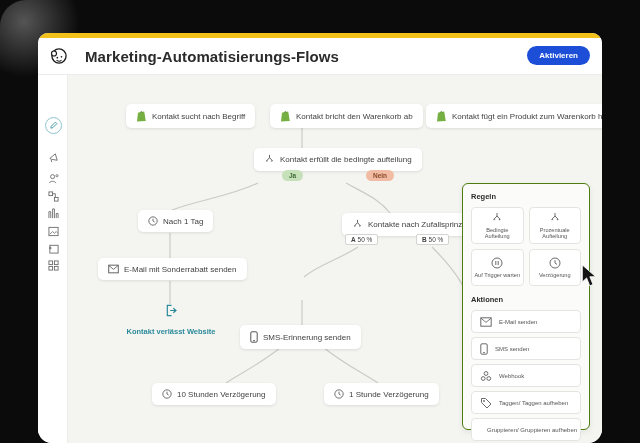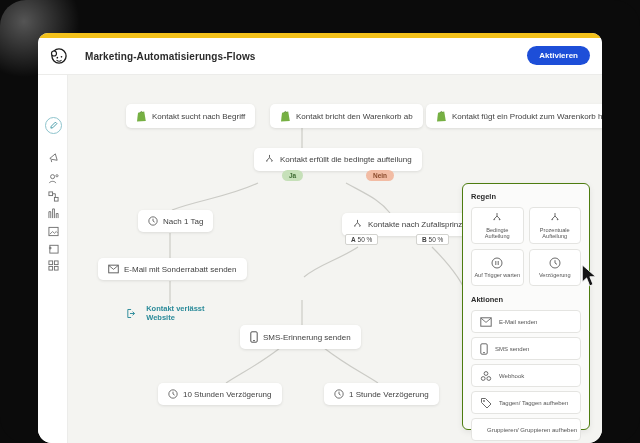--- a/index.html
+++ b/index.html
@@ -11,21 +11,21 @@
     background:radial-gradient(circle at 45% 45%, rgba(255,255,255,.30), rgba(255,255,255,0) 62%); pointer-events:none; z-index:1; }
 
   .window { position:absolute; left:38px; top:33px; width:564px; height:410px; background:#fff;
     border-radius:10px 10px 14px 14px; overflow:hidden; z-index:2; }
   .topbar { position:absolute; left:0; top:0; width:100%; height:5px; background:#f3c11b; }
 
   .header { position:absolute; left:0; top:5px; width:100%; height:37px; background:#fff;
     border-bottom:1px solid #ececea; display:flex; align-items:center; }
   .logo { position:absolute; left:11px; top:8px; width:20px; height:20px; }
   .page-title { position:absolute; left:47px; top:0; height:37px; display:flex; align-items:center;
-    font-size:10px; font-weight:700; color:#2b2b2b; letter-spacing:.1px; }
+    font-size:15px; font-weight:700; color:#2b2b2b; letter-spacing:.1px; }
   .activate-btn { position:absolute; right:12px; top:8px; background:#1d4ed8; color:#fff; border:none;
     font-family:inherit; font-size:8px; font-weight:700; padding:5px 12px; border-radius:10px; cursor:pointer; }
 
   .sidebar { position:absolute; left:0; top:42px; width:30px; bottom:0; background:#fff; border-right:1px solid #ececea; }
   .side-icon { position:absolute; left:0; width:30px; height:16px; display:flex; align-items:center; justify-content:center; color:#6e6e6e; }
   .side-icon svg { display:block; }
   .edit-circle { width:17px; height:17px; border:1.2px solid #8ec4cd; border-radius:50%;
     display:flex; align-items:center; justify-content:center; color:#2a8a99; }
 
   .canvas { position:absolute; left:30px; top:42px; right:0; bottom:0; background:#f4f4f1; }
@@ -37,21 +37,21 @@
   .node svg { flex:0 0 auto; display:block; }
   .teal-txt { color:#2a8a99; }
 
   .pill { position:absolute; font-size:6.5px; font-weight:700; padding:2px 7px; border-radius:7px; z-index:4; }
   .pill-yes { background:#c6e0b9; color:#3e6b33; }
   .pill-no  { background:#f2bca4; color:#8a4a2b; }
   .pct-badge { position:absolute; background:#fff; border:1px solid #d3d3cf; border-radius:2px;
     font-size:6.5px; color:#3f3f3f; padding:1px 5px; z-index:4; }
   .pct-badge b { font-weight:700; }
 
-  .exit-wrap { position:absolute; z-index:3; display:flex; align-items:center; gap:10px;
+  .exit-wrap { position:absolute; z-index:3; display:flex; flex-direction:column; align-items:center; gap:10px;
     color:#2a8a99; font-size:7.5px; font-weight:700; }
 
   .panel { position:absolute; left:394px; top:108px; width:128px; height:247px; background:#fbfbfa;
     border:1px solid #4d7c0f; border-radius:6px; box-shadow:0 2px 6px rgba(0,0,0,.08); padding:8px; z-index:5; }
   .panel-title { font-size:7.5px; font-weight:700; color:#2b2b2b; margin-bottom:6px; }
   .rule-grid { display:grid; grid-template-columns:1fr 1fr; gap:5px; margin-bottom:9px; }
   .rule-card { background:#fff; border:1px solid #e4e4e1; border-radius:4px; height:37px;
     display:flex; flex-direction:column; align-items:center; justify-content:center; gap:3px; cursor:pointer; }
   .rule-card .lbl { font-size:5.6px; color:#555; text-align:center; line-height:1.1; padding:0 2px; }
   .action-list { display:flex; flex-direction:column; gap:4px; }
@@ -221,21 +221,21 @@
 
 
       <div class="node" style="left:172px; top:250px;">
         <svg width="8" height="12" viewBox="0 0 8 12">
             <rect x=".8" y=".8" width="6.4" height="10.4" rx="1.2" fill="none" stroke="#555" stroke-width="1"></rect>
             <path d="M3 9.6h2" stroke="#555" stroke-width=".9"></path>
           </svg>
         <span>SMS-Erinnerung senden</span>
       </div>
 
-      <div class="node" style="left:90px; top:308px;text-align:right;">
+      <div class="node" style="left:84px; top:308px;text-align:right;">
         <svg width="10" height="10" viewBox="0 0 12 12">
             <circle cx="6" cy="6" r="5" fill="none" stroke="#555" stroke-width="1"></circle>
             <path d="M6 3.2V6l2 1.4" fill="none" stroke="#555" stroke-width="1"></path>
           </svg>
         <span>10 Stunden Verzögerung</span>
       </div>
       <div class="node" style="left:256px; top:308px;">
         <svg width="10" height="10" viewBox="0 0 12 12">
             <circle cx="6" cy="6" r="5" fill="none" stroke="#555" stroke-width="1"></circle>
             <path d="M6 3.2V6l2 1.4" fill="none" stroke="#555" stroke-width="1"></path>

